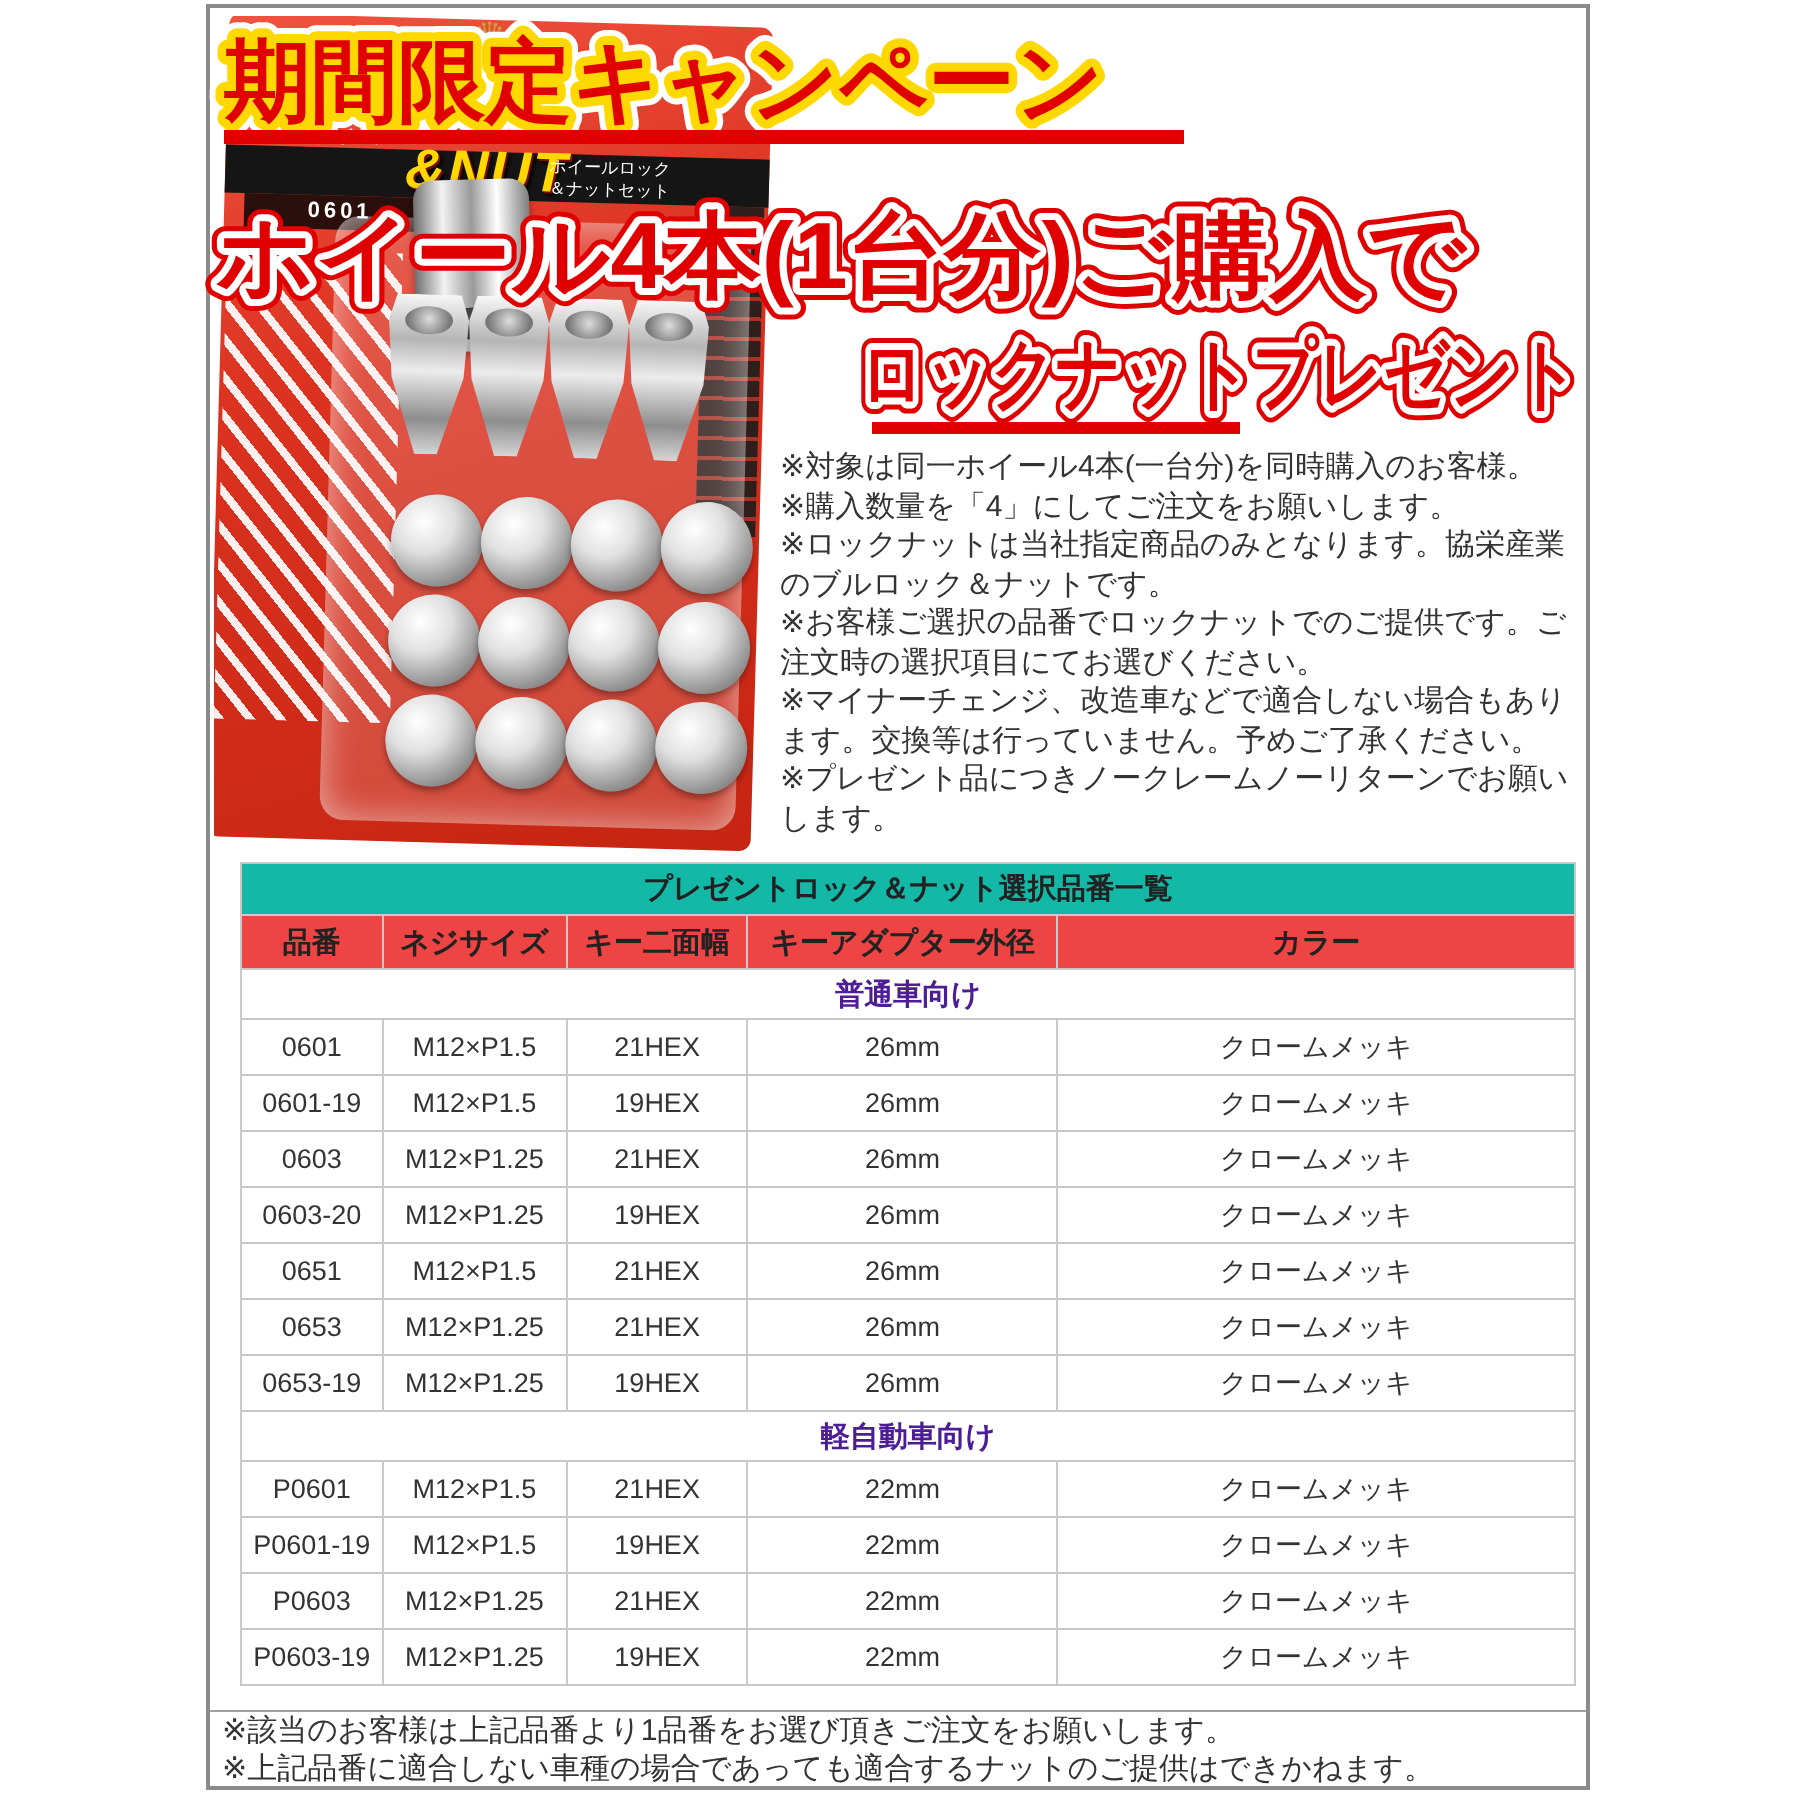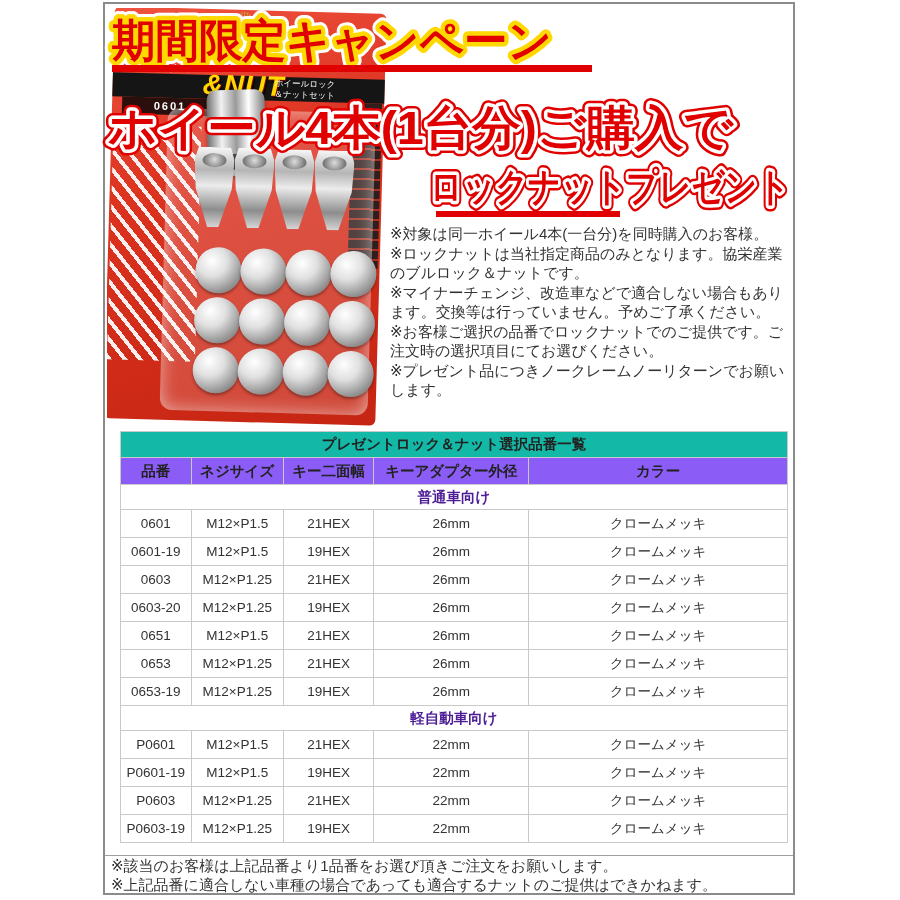--- a/index.html
+++ b/index.html
@@ -65,21 +65,21 @@
   
   .notes{position:absolute;left:390px;top:224px;width:402px;font-size:15px;line-height:19.5px;color:#333;}
   .notes p{margin:0;}
 
   
   .ltable{position:absolute;left:120px;top:431px;width:668px;border-collapse:collapse;
           font-size:13.5px;color:#333;table-layout:fixed;}
   .ltable th,.ltable td{border:1px solid #c9c9c9;text-align:center;padding:0 2px;height:27px;
           overflow:hidden;white-space:nowrap;}
   .ltable .title-cell{background:#14b8a6;font-weight:bold;font-size:14.5px;color:#222;height:25px;}
-  .ltable th{font-weight:bold;font-size:14.5px;color:#222;height:26px;background:#8b5cf6;}
+  .ltable th{font-weight:bold;font-size:14.5px;color:#222;height:26px;background:#ef4444;}
   .ltable .section-cell{font-weight:bold;font-size:14.5px;color:#4c1d95;height:24px;}
 
   
   .footer{position:absolute;left:105px;top:855px;width:688px;border-top:1px solid #a0a0a0;
           padding-top:0;font-size:15px;line-height:19px;color:#333;}
   .footer p{margin:0 0 0 6px;}
 </style>
 </head>
 <body>
 
@@ -139,23 +139,24 @@
 
   <svg class="promo-svg svg3" width="380" height="58">
     <text class="wback" x="10" y="45" font-size="39" textLength="360" lengthAdjust="spacingAndGlyphs">ロックナットプレゼント</text>
     <text class="wmid" x="10" y="45" font-size="39" textLength="360" lengthAdjust="spacingAndGlyphs">ロックナットプレゼント</text>
     <text class="wfront" x="10" y="45" font-size="39" textLength="360" lengthAdjust="spacingAndGlyphs">ロックナットプレゼント</text>
   </svg>
   <div class="underline u3"></div>
 
   <div class="notes">
     <p>※対象は同一ホイール4本(一台分)を同時購入のお客様。</p>
+    <p>※購入数量を「4」にしてご注文をお願いします。</p>
     <p>※ロックナットは当社指定商品のみとなります。協栄産業のブルロック＆ナットです。</p>
+    <p>※お客様ご選択の品番でロックナットでのご提供です。ご注文時の選択項目にてお選びください。</p>
     <p>※マイナーチェンジ、改造車などで適合しない場合もあります。交換等は行っていません。予めご了承ください。</p>
-    <p>※お客様ご選択の品番でロックナットでのご提供です。ご注文時の選択項目にてお選びください。</p>
     <p>※プレゼント品につきノークレームノーリターンでお願いします。</p>
   </div>
 
   <table class="ltable">
     <colgroup>
       <col style="width:10.6%">
         <col style="width:13.8%">
         <col style="width:13.6%">
       <col style="width:23.2%">
         <col style="width:38.8%">

